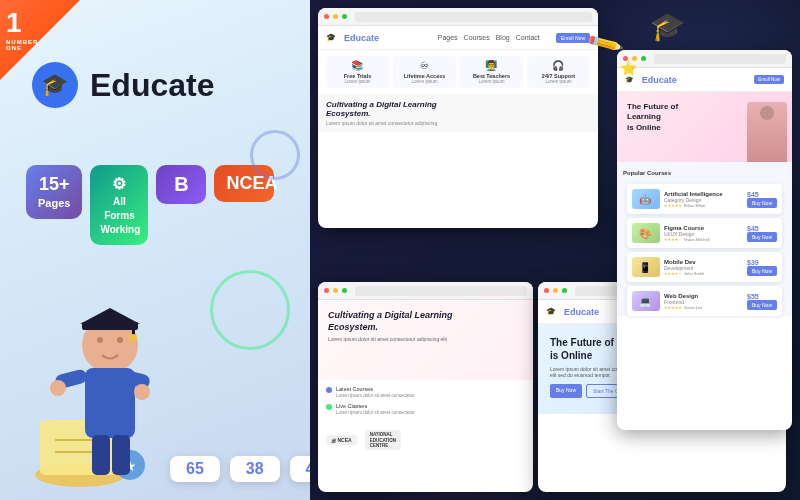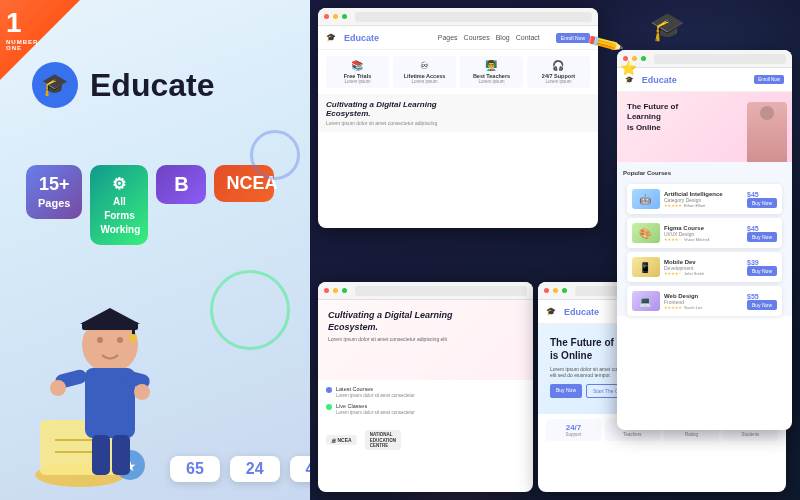--- a/index.html
+++ b/index.html
@@ -665,21 +665,21 @@
         <path d="M82 75 Q90 82 98 75" stroke="#c08060" stroke-width="2" fill="none"></path>
       </svg>
     </div>
 
     <div class="timer-row">
       <div class="timer-box">
         <span class="timer-num">65</span>
         <span class="timer-label"></span>
       </div>
       <div class="timer-box">
-        <span class="timer-num">24</span>
+        <span class="timer-num">38</span>
         <span class="timer-label"></span>
       </div>
       <div class="timer-box">
         <span class="timer-num">40</span>
         <span class="timer-label"></span>
       </div>
       <div class="timer-box">
 
         <span class="timer-label"></span>
       </div>
@@ -800,38 +800,20 @@
       </div>
       <div class="ss-bm-hero">
         <div class="ss-bm-title">The Future of Learning<br>is Online</div>
         <div style="font-size:5px;color:#555;margin-top:4px;">Lorem ipsum dolor sit amet consectetur adipiscing<br>elit sed do eiusmod tempor.</div>
         <div style="display:flex;gap:4px;margin-top:6px;">
           <div style="background:#667eea;color:white;font-size:5px;padding:3px 6px;border-radius:2px;">Buy Now</div>
           <div style="border:1px solid #667eea;color:#667eea;font-size:5px;padding:3px 6px;border-radius:2px;">Start The Course</div>
         </div>
         <div class="ss-bm-person">
           <div style="position:absolute;top:5px;left:50%;transform:translateX(-50%);width:16px;height:16px;border-radius:50%;background:#a8c0e0;"></div>
-        </div>
-      </div>
-      <div class="ss-bm-stats">
-        <div class="ss-bm-stat">
-          <div class="ss-bm-stat-num">24/7</div>
-          <div class="ss-bm-stat-label">Support</div>
-        </div>
-        <div class="ss-bm-stat">
-          <div class="ss-bm-stat-num">Best</div>
-          <div class="ss-bm-stat-label">Teachers</div>
-        </div>
-        <div class="ss-bm-stat">
-          <div class="ss-bm-stat-num" style="color:#38ef7d;">4.9★</div>
-          <div class="ss-bm-stat-label">Rating</div>
-        </div>
-        <div class="ss-bm-stat">
-          <div class="ss-bm-stat-num" style="color:#764ba2;">10K+</div>
-          <div class="ss-bm-stat-label">Students</div>
         </div>
       </div>
     </div>
 
     <div class="screenshot-right">
 
       <div class="browser-bar">
         <div class="browser-dot red"></div>
         <div class="browser-dot yellow"></div>
         <div class="browser-dot green"></div>

